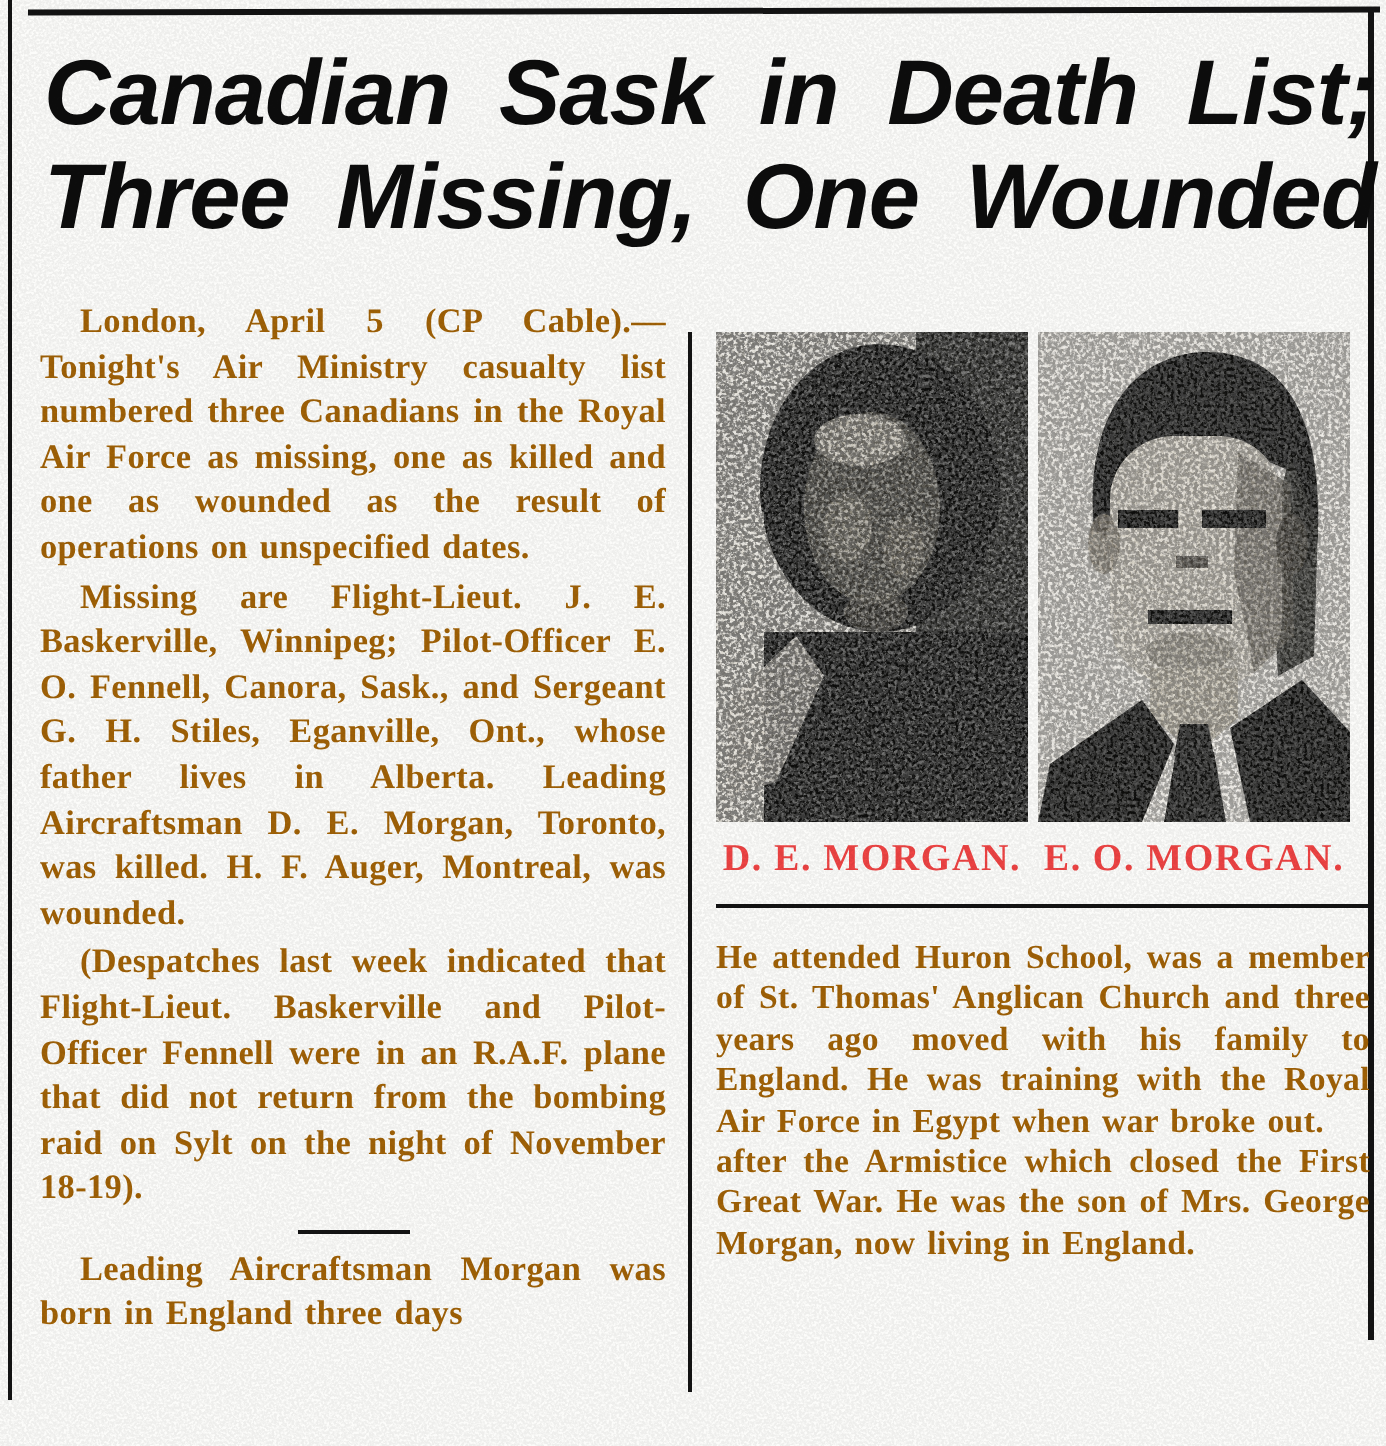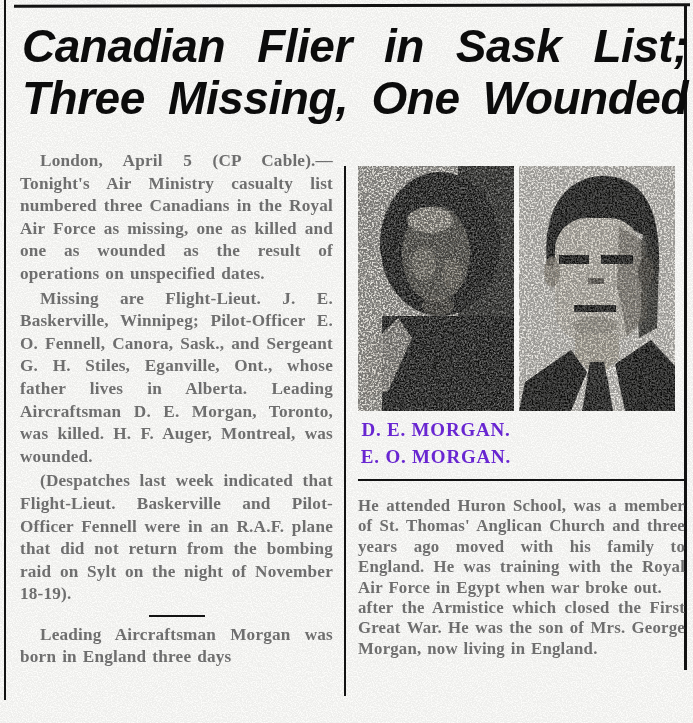--- a/index.html
+++ b/index.html
@@ -10,50 +10,50 @@
   }
   .rule{position:absolute;background:#141414;}
   .headline{
     position:absolute;left:22px;top:20px;width:666px;
     font-family:"Liberation Sans", sans-serif;
     font-style:italic;font-weight:bold;
     font-size:46px;line-height:52px;color:#0d0d0d;
     letter-spacing:-0.5px;
   }
   .headline .hl{display:block;text-align:justify;text-align-last:justify;}
-  .body-text{font-weight:700;text-align:justify;letter-spacing:0.2px;word-spacing:1.5px;color:#737373;}
+  .body-text{font-weight:700;text-align:justify;letter-spacing:0.2px;word-spacing:1.5px;color:#a16207;}
   .left-col{
     position:absolute;left:20px;top:150px;width:313px;
     font-size:17.2px;line-height:22.6px;
   }
   .left-col p{margin:0 0 2px 0;text-indent:20px;}
   .mini-divider{width:56px;height:2px;background:#141414;margin:9px auto 7px auto;}
   .right-col{position:absolute;left:358px;top:166px;width:327px;}
   .photos{display:flex;gap:5px;}
   .photos figure{margin:0;width:156px;height:245px;}
   .photos svg{display:block;width:156px;height:245px;}
-  .captions{display:flex;gap:5px;margin-top:8px;font-size:19px;font-weight:700;letter-spacing:0.8px;color:#6d28d9;flex-direction:column;}
+  .captions{display:flex;gap:5px;margin-top:8px;font-size:19px;font-weight:700;letter-spacing:0.8px;color:#ef4444;}
   .captions .cap{width:156px;text-align:center;}
   .caption-rule{height:2px;background:#141414;margin-top:11px;}
   .right-text{margin-top:15px;font-size:16.8px;line-height:20.4px;}
   .right-text p{margin:0;}
   .noise{position:absolute;left:0;top:0;width:693px;height:723px;opacity:0.05;pointer-events:none;}
 </style>
 </head>
 <body>
 
 <div class="page">
 
   <div class="rule" style="left:14px;top:4px;width:676px;height:3px;transform:rotate(-0.12deg);"></div>
   <div class="rule" style="left:4px;top:0;width:2px;height:700px;"></div>
   <div class="rule" style="left:684px;top:6px;width:3px;height:664px;"></div>
   <div class="rule" style="left:344px;top:166px;width:2px;height:530px;"></div>
 
   <div class="headline">
-    <span class="hl">Canadian Flier in Sask List;</span>
+    <span class="hl">Canadian Sask in Death List;</span>
     <span class="hl">Three Missing, One Wounded</span>
   </div>
 
   <div class="left-col body-text">
     <p><strong>London,</strong><span> April 5 (CP Cable).—Tonight's Air Ministry casualty list numbered three Canadians in the Royal Air Force as missing, one as killed and one as wounded as the result of operations on unspecified dates.</span></p>
     <p>Missing are Flight-Lieut. J. E. Baskerville, Winnipeg; Pilot-Officer E. O. Fennell, Canora, Sask., and Sergeant G. H. Stiles, Eganville, Ont., whose father lives in Alberta. Leading Aircraftsman D. E. Morgan, Toronto, was killed.  H. F. Auger, Montreal, was wounded.</p>
     <p>(Despatches last week indicated that Flight-Lieut. Baskerville and Pilot-Officer Fennell were in an R.A.F. plane that did not return from the bombing raid on Sylt on the night of November 18-19).</p>
     <div class="mini-divider"></div>
     <p>Leading Aircraftsman Morgan was born in England three days</p>
   </div>

